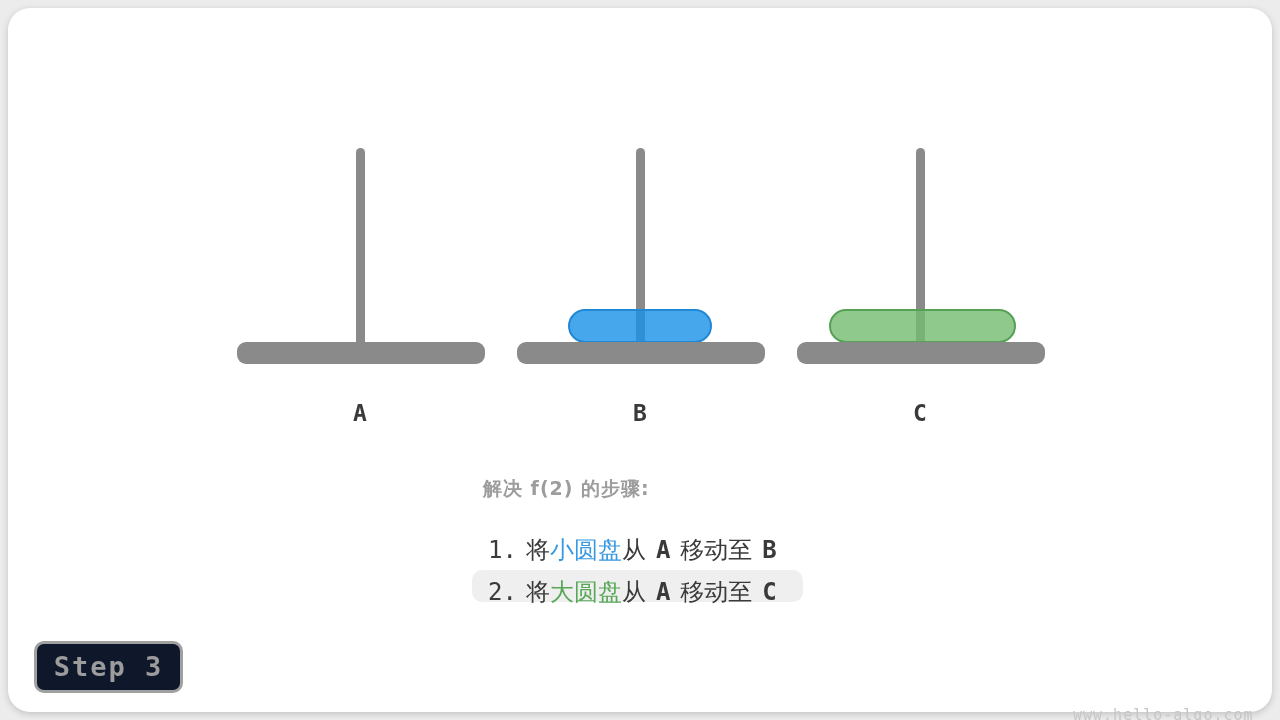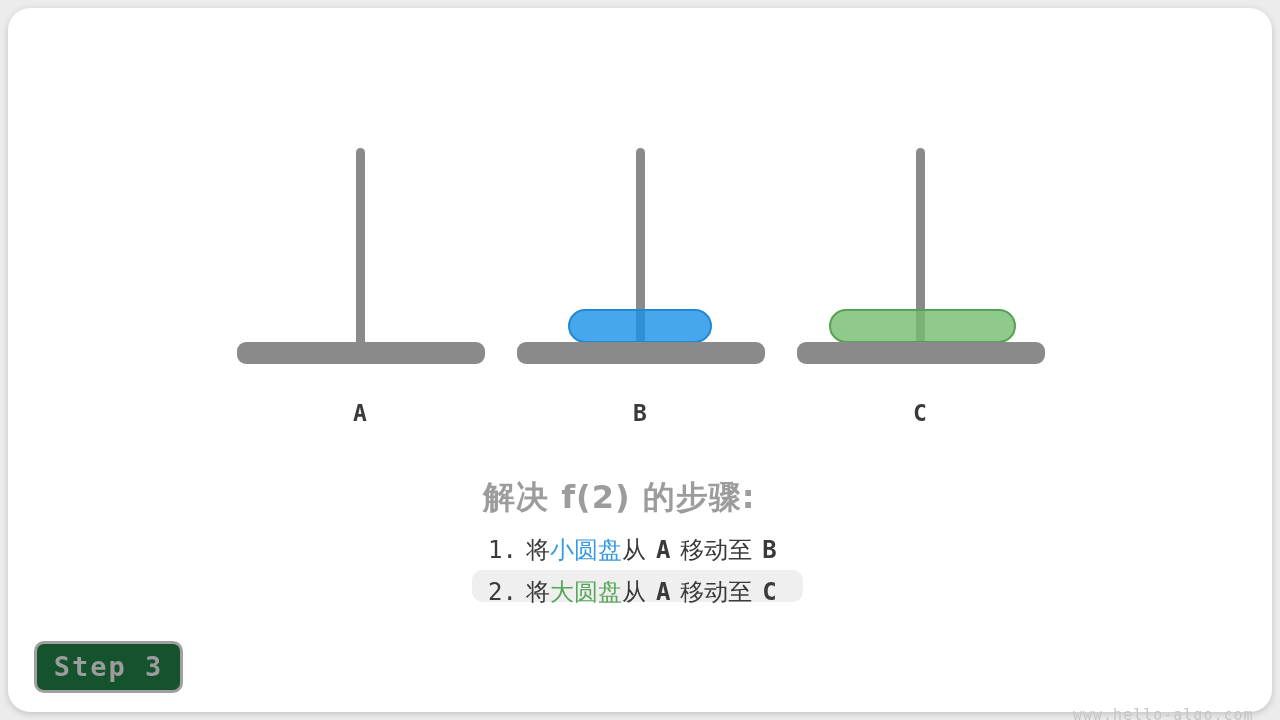--- a/index.html
+++ b/index.html
@@ -61,21 +61,21 @@
     font-size: 23px;
     color: var(--text_dark, #3A3A3A);
   }
   .label-a { left: 330px; }
   .label-b { left: 610px; }
   .label-c { left: 890px; }
   
   .steps-title {
     position: absolute;
     left: 483px; top: 476px;
-    font-size: 32px;
+    font-size: 19px;
     font-weight: bold;
     letter-spacing: 1px;
     color: var(--text_gray, #9C9C9C);
   }
   .step-line {
     position: absolute;
     font-size: 24px;
     color: var(--text_dark, #3A3A3A);
     white-space: nowrap;
   }
@@ -100,21 +100,21 @@
     font-weight: bold;
     margin: 0 10px;
   }
   .disk-word-blue { color: var(--blue_text, #3898E0); }
   .disk-word-green { color: var(--green_text, #58A758); }
   
   .step-badge {
     position: absolute;
     left: 34px; top: 641px;
     width: 149px; height: 52px;
-    background: #14532d;
+    background: #0f172a;
     border: 3px solid #A0A0A0;
     border-radius: 10px;
     text-align: center;
     line-height: 45px;
     font-family: "DejaVu Sans Mono", monospace;
     font-weight: bold;
     font-size: 27px;
     letter-spacing: 2px;
     color: var(--text_gray, #9C9C9C);
   }

